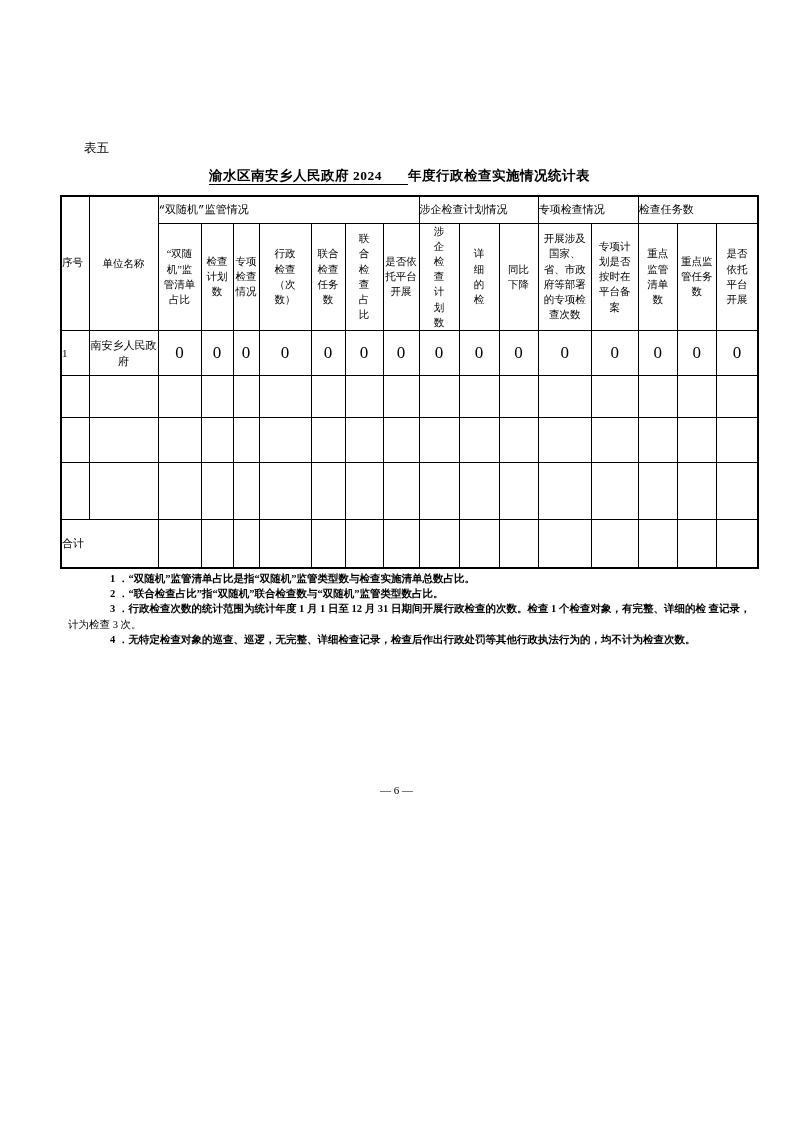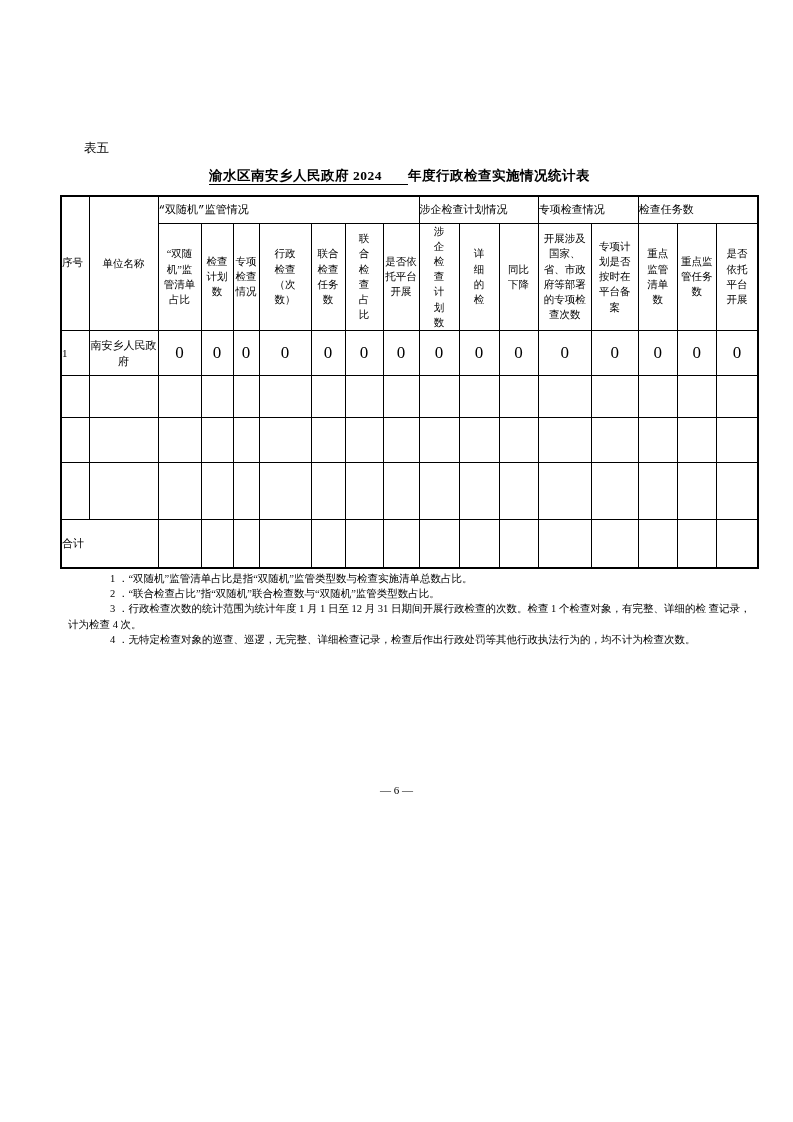--- a/index.html
+++ b/index.html
@@ -131,21 +131,21 @@
 
   .notes {
     position: absolute;
     left: 68px;
     top: 571px;
     width: 700px;
     font-size: 10.5px;
     line-height: 15.2px;
   }
   .notes .n-head { padding-left: 27px; }
-  .notes .n-item { padding-left: 42px; white-space: nowrap; }
+  .notes .n-item { padding-left: 42px; white-space: nowrap; font-weight: bold; }
   .notes .n-cont { padding-left: 0; }
 
   .page-number {
     position: absolute;
     left: 0;
     right: 0;
     top: 784px;
     text-align: center;
     font-size: 11px;
   }
@@ -308,19 +308,19 @@
       <td class="val"></td>
       <td class="val"></td>
     </tr>
   </tbody>
     </table>
 
   <div class="notes">
     <div class="n-item">1 ．“双随机”监管清单占比是指“双随机”监管类型数与检查实施清单总数占比。</div>
     <div class="n-item">2 ．“联合检查占比”指“双随机”联合检查数与“双随机”监管类型数占比。</div>
     <div class="n-item">3 ．行政检查次数的统计范围为统计年度 1 月 1 日至 12 月 31 日期间开展行政检查的次数。检查 1 个检查对象，有完整、详细的检 查记录，</div>
-    <div class="n-cont">计为检查 4 次。</div>
+    <div class="n-cont">计为检查 3 次。</div>
     <div class="n-item">4 ．无特定检查对象的巡查、巡逻，无完整、详细检查记录，检查后作出行政处罚等其他行政执法行为的，均不计为检查次数。</div>
   </div>
 
   <div class="page-number">— 6 —</div>
 
 </div>
 
 </body></html>

